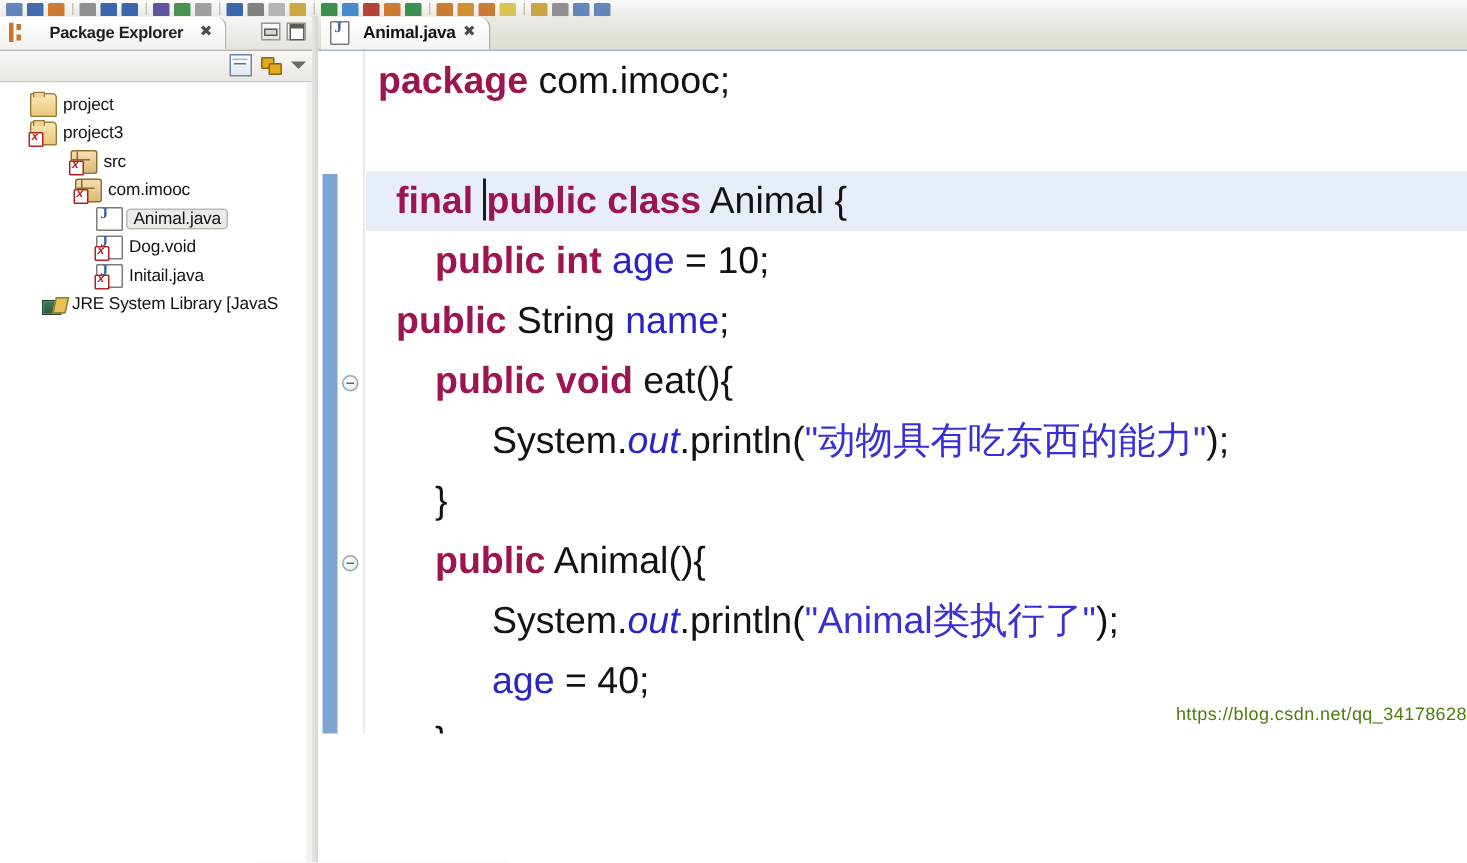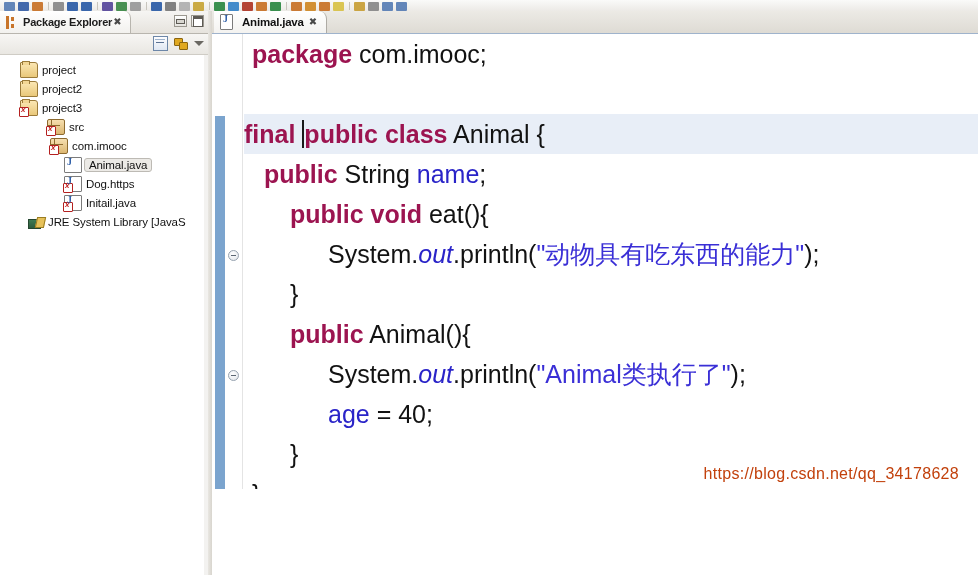--- a/index.html
+++ b/index.html
@@ -27,21 +27,21 @@
     position:absolute;left:0;top:11px;width:208px;height:564px;
     background:#fdfdfd;
   }
   .pe-tabrow{
     position:relative;height:22px;
     background:linear-gradient(#f6f5f3,#e6e3dd);
     border-bottom:1px solid #b8b5ae;
   }
   .pe-tab{
     position:absolute;left:0;top:0;height:22px;
-    display:flex;align-items:center;gap:1px;
+    display:flex;align-items:center;gap:11px;
     padding:0 8px 0 6px;
     background:linear-gradient(#ffffff,#f2f1ee);
     border-right:1px solid #b8b5ae;
     border-top-right-radius:7px;
     box-sizing:border-box;
   }
   .pe-tab-label{font-size:11px;color:#1d1d1d;font-weight:bold;letter-spacing:-.2px;white-space:nowrap;}
   .tab-x{font-size:10px;color:#4a4a4a;font-weight:bold;line-height:1;}
   .pe-winbtns{position:absolute;right:4px;top:4px;display:flex;gap:4px;}
   .winbtn{
@@ -153,22 +153,22 @@
   .kw{color:#9c1450;font-weight:bold;}
   .fld{color:#2a24c8;}
   .stat{color:#2a24c8;font-style:italic;}
   .str{color:#3a2fd6;}
   .plain{color:#121212;}
   .caret{
     display:inline-block;width:2px;height:28px;background:#1a1a1a;
     vertical-align:-5px;margin:0 0px;
   }
   .watermark{
-    position:absolute;right:19px;bottom:6px;
-    font-size:16px;color:#c2410c;letter-spacing:.3px;
+    position:absolute;right:0;bottom:6px;
+    font-size:12px;color:#4d7c0f;letter-spacing:.3px;
     font-family:"Liberation Sans",sans-serif;
   }
 </style>
 </head>
 <body>
 
 <div class="app">
 
   <div class="toolbar-strip">
     <div class="tb-icons" id="tb-icons">
@@ -242,24 +242,20 @@
       </div>
     </div>
 
     <div class="pe-body">
       <div class="tree" id="tree">
           <div class="row ind1">
             <span class="icn i-proj"></span>
             <span class="lbl">project</span>
           </div>
           <div class="row ind1">
-            <span class="icn i-proj"></span>
-            <span class="lbl">project2</span>
-          </div>
-          <div class="row ind1">
             <span class="icn i-proj">
               <i class="err"></i>
             </span>
             <span class="lbl">project3</span>
           </div>
           <div class="row ind2">
             <span class="icn i-pkg">
               <i class="err"></i>
             </span>
             <span class="lbl">src</span>
@@ -271,21 +267,21 @@
             <span class="lbl">com.imooc</span>
           </div>
           <div class="row ind4 sel">
             <span class="icn i-java"></span>
             <span class="lbl">Animal.java</span>
           </div>
           <div class="row ind4">
             <span class="icn i-java">
               <i class="err"></i>
             </span>
-            <span class="lbl">Dog.https</span>
+            <span class="lbl">Dog.void</span>
           </div>
           <div class="row ind4">
             <span class="icn i-java">
               <i class="err"></i>
             </span>
             <span class="lbl">Initail.java</span>
           </div>
           <div class="row ind-jre">
             <span class="icn i-jre"></span>
             <span class="lbl">JRE System Library [JavaS</span>
@@ -311,21 +307,22 @@
       <div class="gutter-change">
         <div class="change-bar" id="change-bar" style="top: 82px; height: 460px; background: rgb(123, 164, 206);"></div>
       </div>
       <div class="gutter-fold" id="gutter-fold">
           <span class="fold" style="top: 216px;"></span>
           <span class="fold" style="top: 336px;"></span>
         </div>
       <div class="code" id="code">
           <div class="ln" style="padding-left: 8px;"><span class="kw">package</span><span class="plain"> com.imooc;</span></div>
           <div class="ln" style="padding-left: 8px;"></div>
-          <div class="ln cur" style="padding-left: 0;"><span class="kw">final</span><span class="plain"> </span><span class="caret"></span><span class="kw">public class</span><span class="plain"> Animal {</span></div>
+          <div class="ln cur" style="padding-left: 20px;"><span class="kw">final</span><span class="plain"> </span><span class="caret"></span><span class="kw">public class</span><span class="plain"> Animal {</span></div>
+          <div class="ln" style="padding-left: 46px;"><span class="kw">public int</span><span class="plain"> </span><span class="fld">age</span><span class="plain"> = 10;</span></div>
           <div class="ln" style="padding-left: 20px;"><span class="kw">public</span><span class="plain"> String </span><span class="fld">name</span><span class="plain">;</span></div>
           <div class="ln" style="padding-left: 46px;"><span class="kw">public void</span><span class="plain"> eat(){</span></div>
           <div class="ln" style="padding-left: 84px;"><span class="plain">System.</span><span class="stat">out</span><span class="plain">.println(</span><span class="str">"动物具有吃东西的能力"</span><span class="plain">);</span></div>
           <div class="ln" style="padding-left: 46px;"><span class="plain">}</span></div>
           <div class="ln" style="padding-left: 46px;"><span class="kw">public</span><span class="plain"> Animal(){</span></div>
           <div class="ln" style="padding-left: 84px;"><span class="plain">System.</span><span class="stat">out</span><span class="plain">.println(</span><span class="str">"Animal类执行了"</span><span class="plain">);</span></div>
           <div class="ln" style="padding-left: 84px;"><span class="fld">age</span><span class="plain"> = 40;</span></div>
           <div class="ln" style="padding-left: 46px;"><span class="plain">}</span></div>
           <div class="ln" style="padding-left: 8px;"><span class="plain">}</span></div>
         </div>

